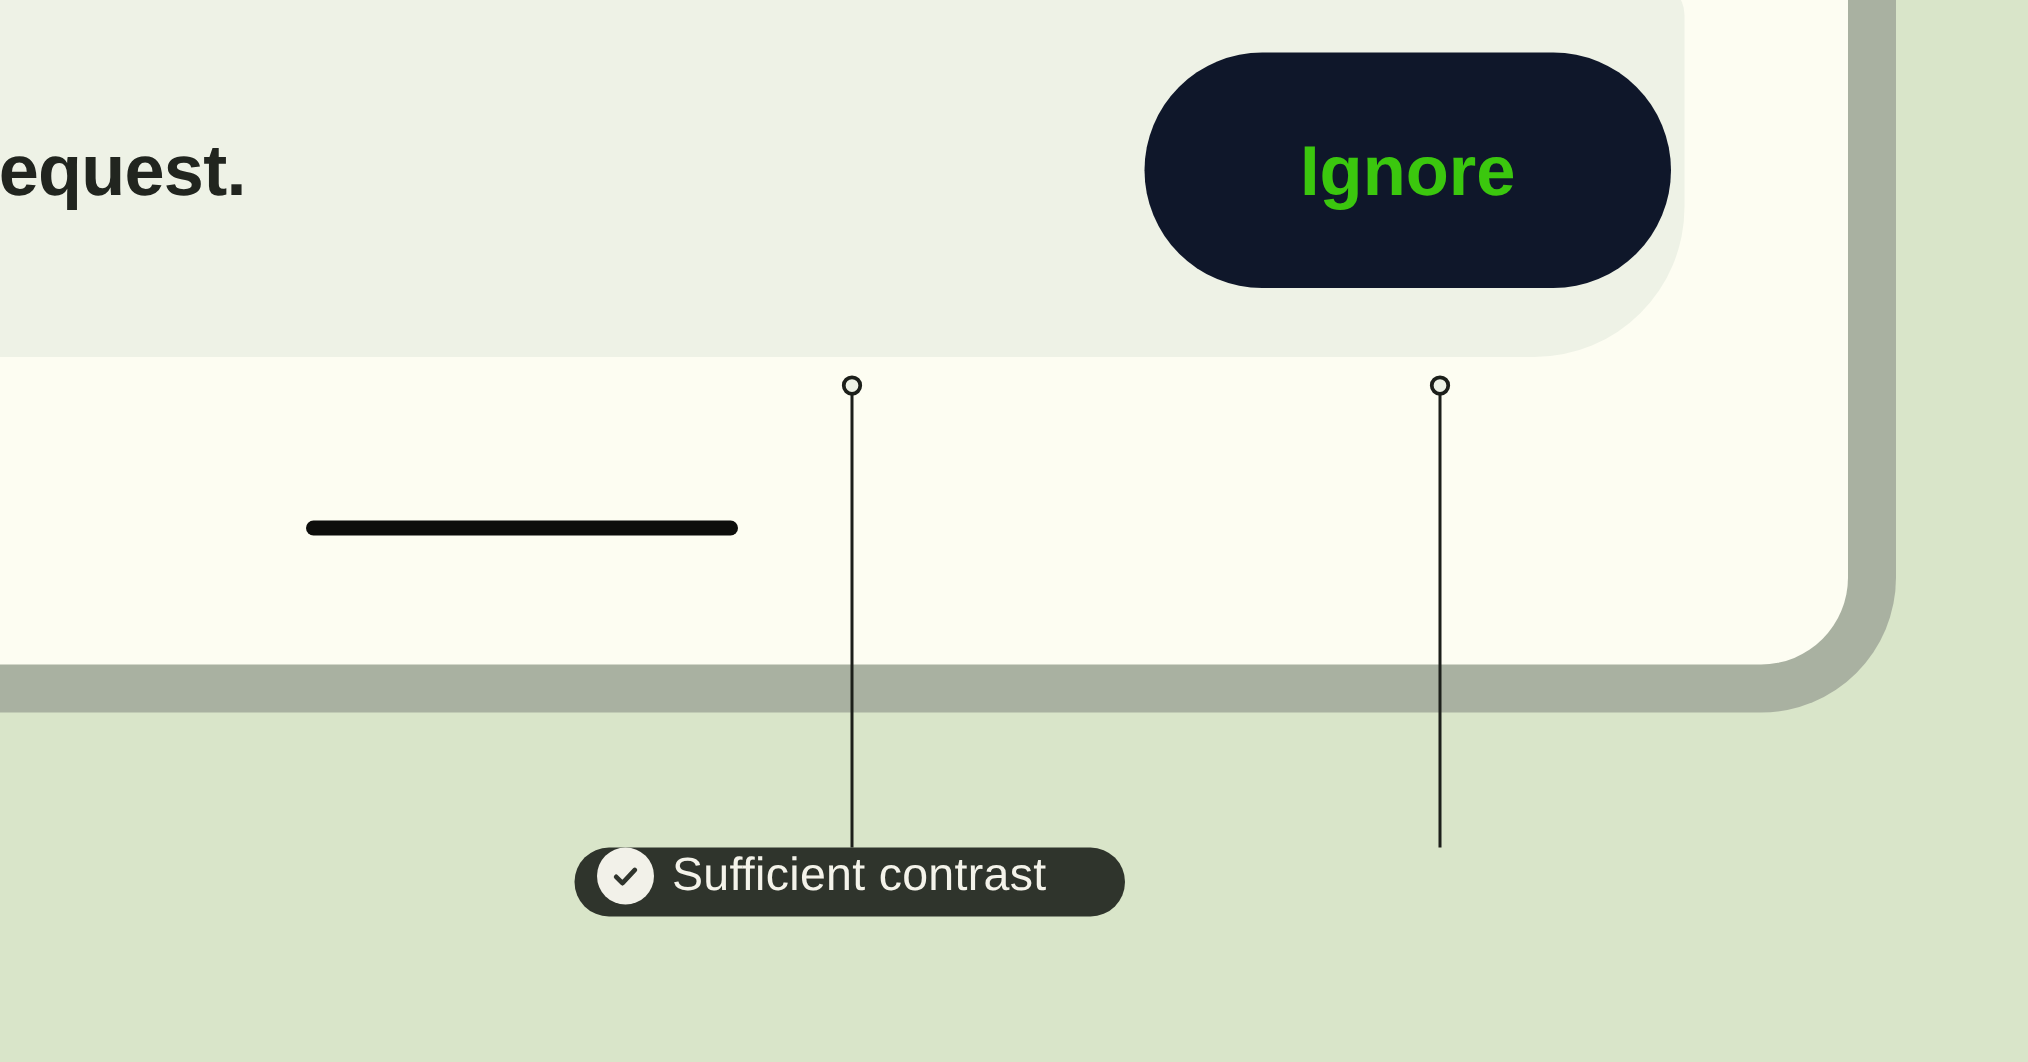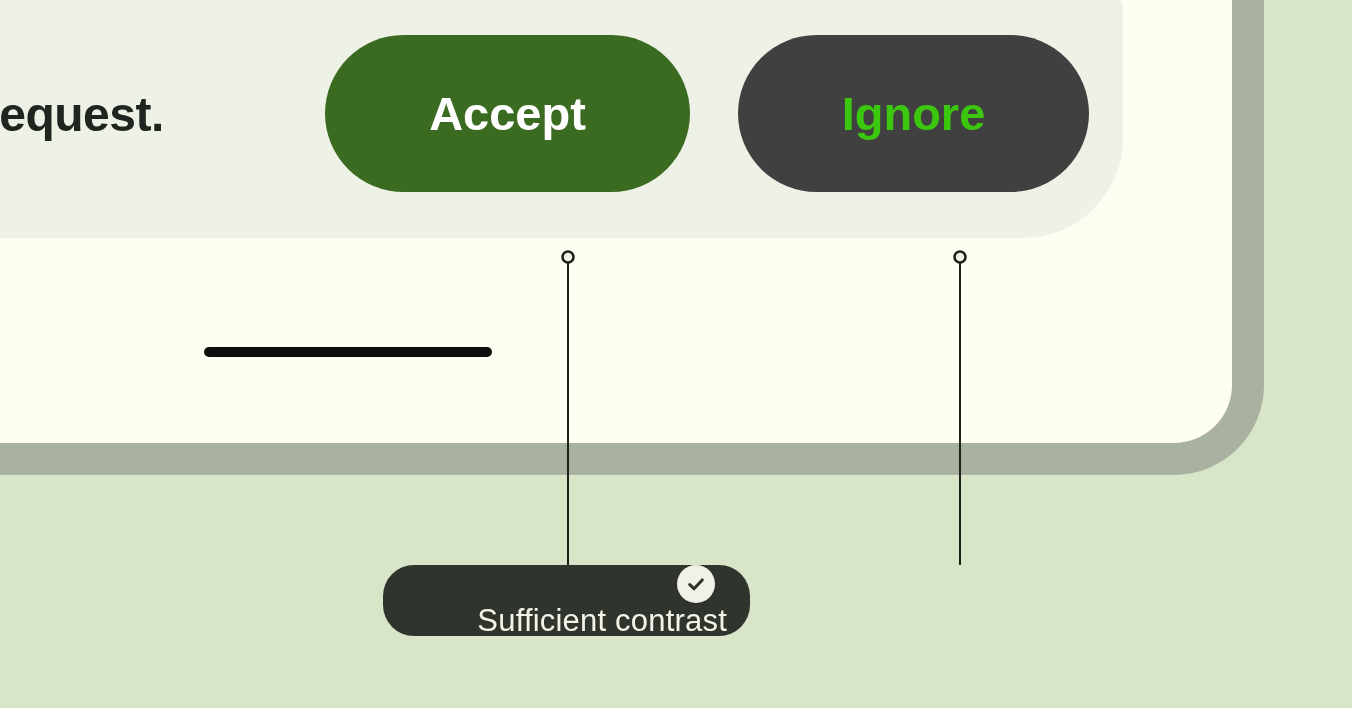--- a/index.html
+++ b/index.html
@@ -49,44 +49,43 @@
 
   .pill-button {
     position: absolute; top: 95px; height: 157px;
     border: none; border-radius: 78.5px;
     display: flex; align-items: center; justify-content: center;
     font-family: "Liberation Sans", sans-serif;
     font-size: 47px; font-weight: 700;
     cursor: pointer;
   }
   .btn-accept { left: 385px; width: 365px; background: #3a6b21; color: #ffffff; }
-  .btn-ignore { left: 798px; width: 351px; background: #404040; color: #3bc70e; }
+  .btn-ignore { left: 823px; width: 351px; background: #0f172a; color: #3bc70e; }
 
   .underline-bar {
     position: absolute; left: 264px; top: 407px;
     width: 288px; height: 10px;
     border-radius: 5px;
     background: #0d0e0c;
   }
 
   .connector-overlay {
     position: absolute; left: 0; top: 0;
     width: 1352px; height: 708px;
     pointer-events: none;
   }
 
   .callout {
-    position: absolute; top: 565px; height: 71px;
+    position: absolute; top: 565px; height: 46px;
     background: #2f342c;
     border-radius: 31px;
-    display: inline-flex; align-items: flex-end;
+    display: inline-flex; align-items: flex-start;
     padding-left: 15px; padding-right: 23px;
     box-sizing: border-box;
     white-space: nowrap;
-    flex-direction: column;
   }
   .callout-1 { left: 383px; min-width: 367px; }
   .callout-2 { left: 812px; min-width: 295px; }
   .callout .icon-circle {
     width: 38px; height: 38px;
     border-radius: 50%;
     background: #f2f1e9;
     display: flex; align-items: center; justify-content: center;
     margin-right: 12px;
     flex: 0 0 auto;
@@ -102,21 +101,20 @@
 
 <div class="stage">
 
   <div class="device-frame"></div>
   <div class="device-screen">
 
     <div class="panel panel-main"></div>
 
     <div class="request-text">a request.</div>
 
-    <button class="pill-button btn-accept">Accept</button>
 
     <button class="pill-button btn-ignore">Ignore</button>
 
     <div class="underline-bar"></div>
   </div>
 
   <svg class="connector-overlay" viewBox="0 0 1352 708">
     <line x1="568" y1="258" x2="568" y2="565" stroke="#1c1f1a" stroke-width="2"></line>
     <line x1="960" y1="258" x2="960" y2="565" stroke="#1c1f1a" stroke-width="2"></line>
     <circle cx="568" cy="257" r="5.5" fill="#eef2e6" stroke="#1c1f1a" stroke-width="2.5"></circle>

